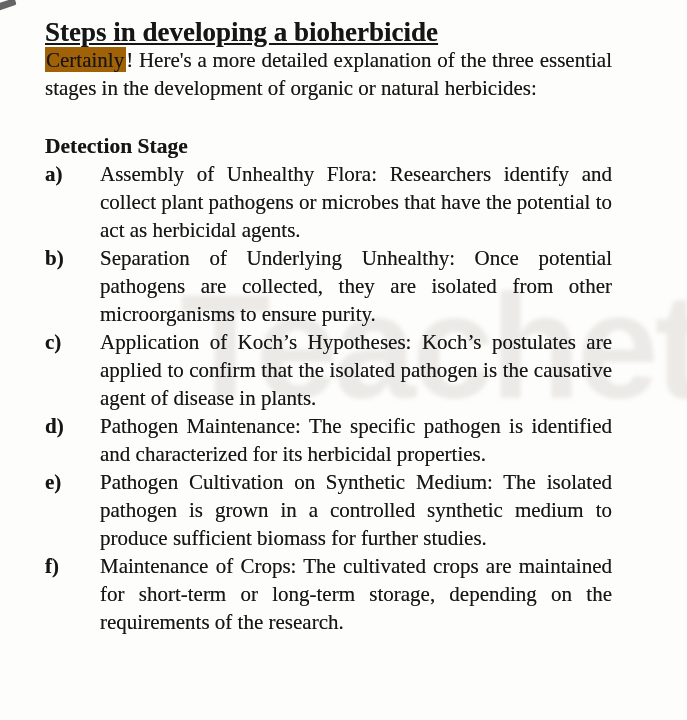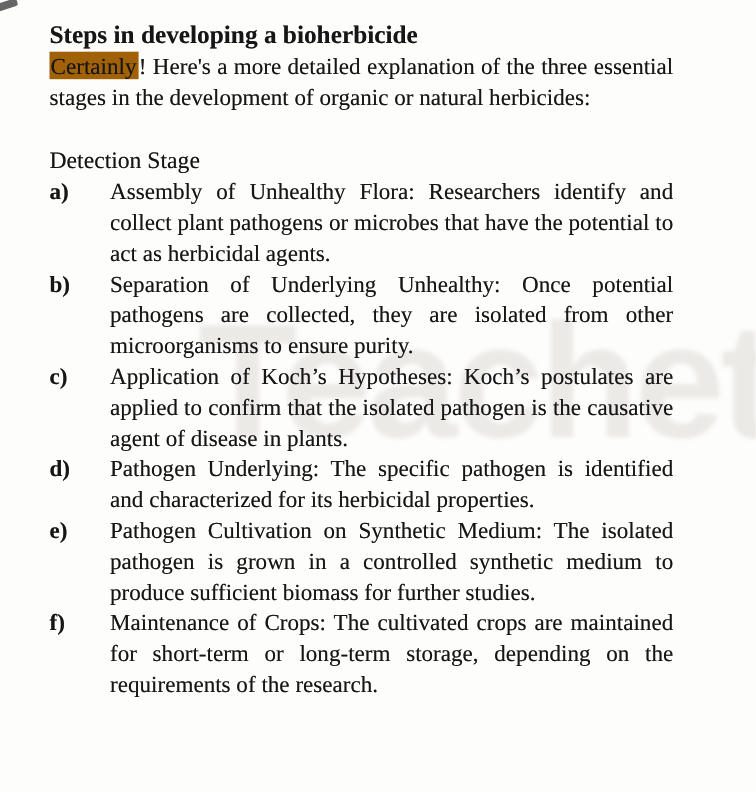--- a/index.html
+++ b/index.html
@@ -36,35 +36,36 @@
   }
   .content {
     position: relative;
     z-index: 1;
     padding: 18px 75px 0 45px;
     font-size: 21px;
     line-height: 28px;
     text-shadow: 0 0 0.5px rgba(20,20,20,0.55);
   }
   .doc-title {
-    font-size: 23px;
+    font-size: 27px;
     font-weight: bold;
     line-height: 28px;
+    text-decoration: underline;
   }
   .intro {
     text-align: justify;
   }
   .hl {
     background: #a16207;
     padding: 1px 2px 0 1px;
   }
   .section-heading {
     margin-top: 30px;
     font-size: 21.5px;
-    font-weight: normal;
+    font-weight: bold;
     line-height: 28px;
   }
   .steps-list {
     list-style: none;
   }
   .step-item {
     position: relative;
     padding-left: 55px;
     text-align: justify;
   }
@@ -96,21 +97,21 @@
     <li class="step-item">
       <span class="step-label">a)</span><span class="step-term">Assembly of Unhealthy Flora:</span><span> Researchers identify and collect plant pathogens or microbes that have the potential to act as herbicidal agents.</span>
     </li>
     <li class="step-item">
       <span class="step-label">b)</span><span class="step-term">Separation of Underlying Unhealthy:</span><span> Once potential pathogens are collected, they are isolated from other microorganisms to ensure purity.</span>
     </li>
     <li class="step-item">
       <span class="step-label">c)</span><span class="step-term">Application of Koch’s Hypotheses:</span><span> Koch’s postulates are applied to confirm that the isolated pathogen is the causative agent of disease in plants.</span>
     </li>
     <li class="step-item">
-      <span class="step-label">d)</span><span class="step-term">Pathogen Underlying:</span><span> The specific pathogen is identified and characterized for its herbicidal properties.</span>
+      <span class="step-label">d)</span><span class="step-term">Pathogen Maintenance:</span><span> The specific pathogen is identified and characterized for its herbicidal properties.</span>
     </li>
     <li class="step-item">
       <span class="step-label">e)</span><span class="step-term">Pathogen Cultivation on Synthetic Medium:</span><span> The isolated pathogen is grown in a controlled synthetic medium to produce sufficient biomass for further studies.</span>
     </li>
     <li class="step-item">
       <span class="step-label">f)</span><span class="step-term">Maintenance of Crops:</span><span> The cultivated crops are maintained for short-term or long-term storage, depending on the requirements of the research.</span>
     </li>
   </ul>
 
 </div>

